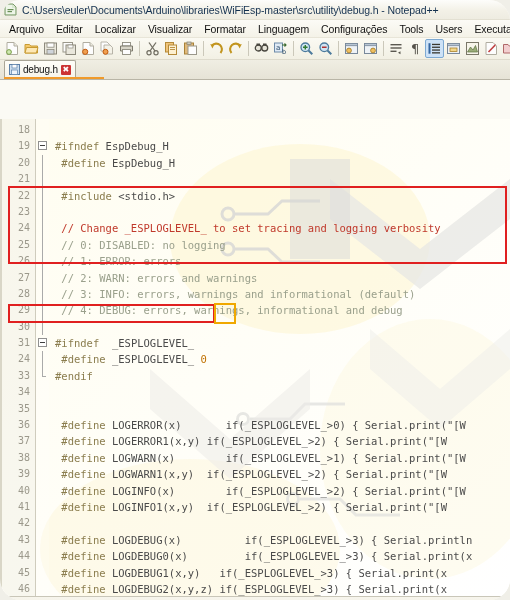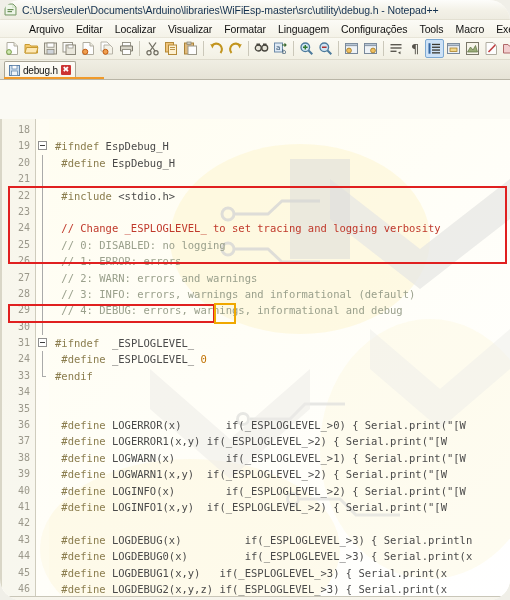--- a/index.html
+++ b/index.html
@@ -40,21 +40,21 @@
     color: #13304f;
     white-space: nowrap;
     letter-spacing: -0.1px;
   }
 
   
   .menubar {
     height: 18px;
     display: flex;
     align-items: center;
-    padding-left: 23px;
+    padding-left: 3px;
     background: linear-gradient(to bottom, #fcfbf6 0%, #f4f2e8 100%);
     border-bottom: 1px solid #e8e5d8;
     overflow: hidden;
   }
   .menu-item {
     font-size: 10.5px;
     color: #101010;
     padding: 0 6px;
     white-space: nowrap;
     cursor: default;
@@ -88,21 +88,21 @@
     margin: 0 3px;
     flex: none;
   }
 
   
   .tabbar {
     height: 20px;
     background: linear-gradient(to bottom, #f0eee3 0%, #e6e3d6 100%);
     border-bottom: 1px solid #b9b5a6;
     display: flex;
-    align-items: center;
+    align-items: flex-start;
     padding-left: 4px;
     position: relative;
   }
   .tab {
     height: 18px;
     display: flex;
     align-items: center;
     gap: 3px;
     padding: 0 4px 0 4px;
     background: linear-gradient(to bottom, #fefdf8 0%, #f6f4ea 100%);
@@ -273,21 +273,21 @@
 
   <div class="menubar">
     <div class="menu-item">Arquivo</div>
     <div class="menu-item">Editar</div>
     <div class="menu-item">Localizar</div>
     <div class="menu-item">Visualizar</div>
     <div class="menu-item">Formatar</div>
     <div class="menu-item">Linguagem</div>
     <div class="menu-item">Configurações</div>
     <div class="menu-item">Tools</div>
-    <div class="menu-item">Macro</div>
+    <div class="menu-item">Users</div>
     <div class="menu-item">Executar</div>
 
   </div>
 
   <div class="toolbar">
 
     <div class="tb-btn">
       <svg width="15" height="15" viewBox="0 0 15 15">
         <path d="M2 1.5 L9 1.5 L12.5 5 L12.5 13.5 L2 13.5 Z" fill="#fdfdfd" stroke="#b0ada0" stroke-width="1"></path>
         <path d="M9 1.5 L9 5 L12.5 5" fill="#eceade" stroke="#b0ada0" stroke-width="1"></path>

